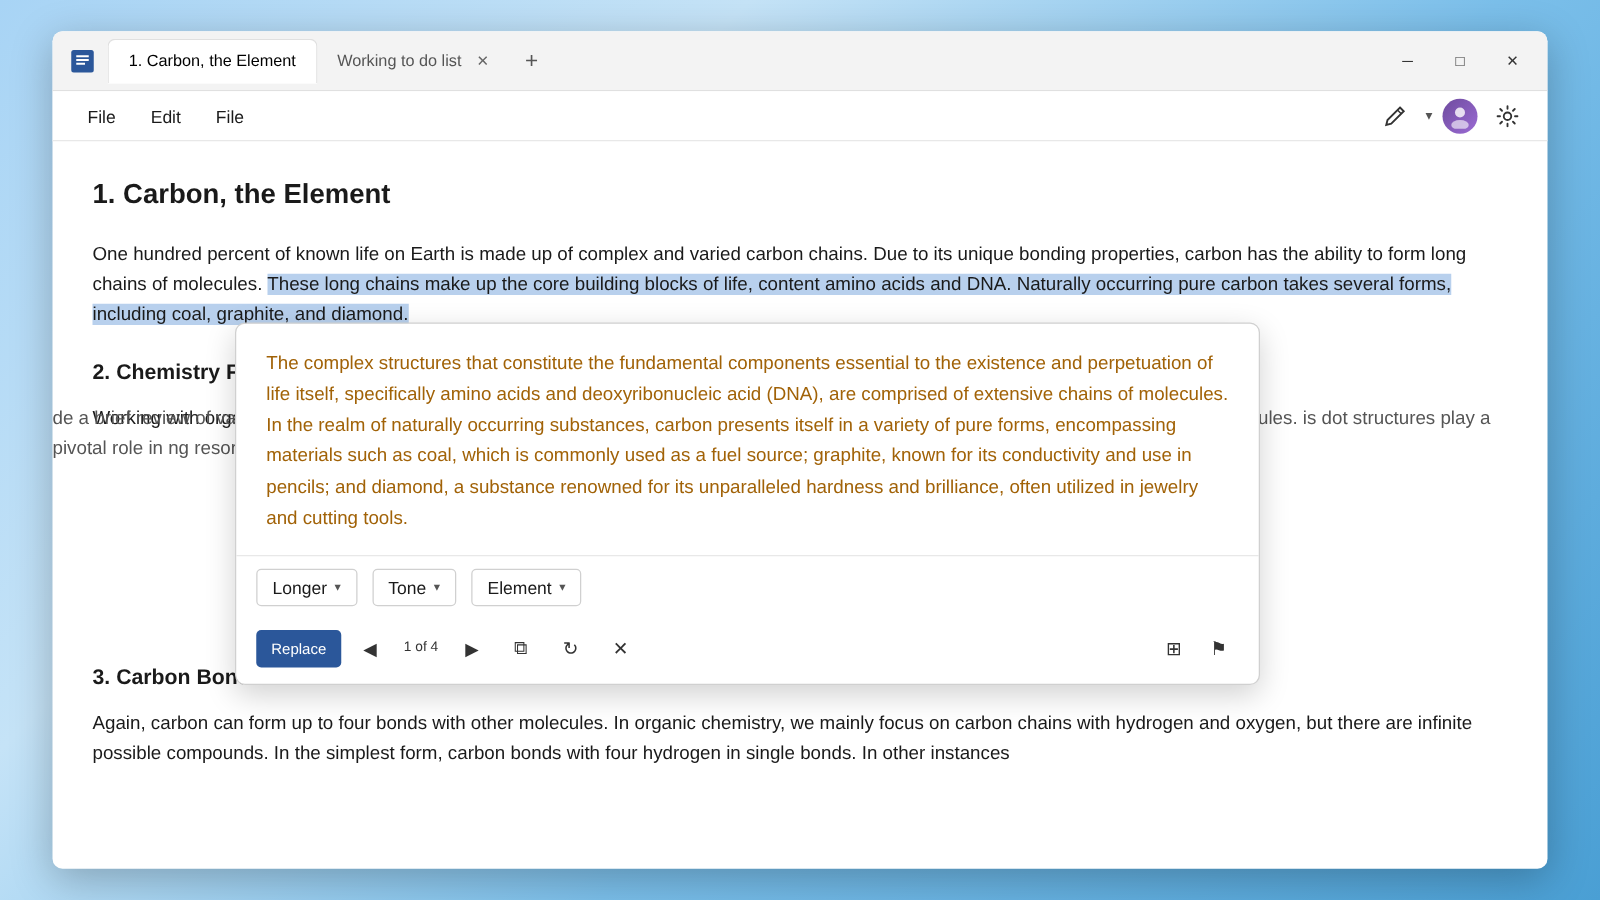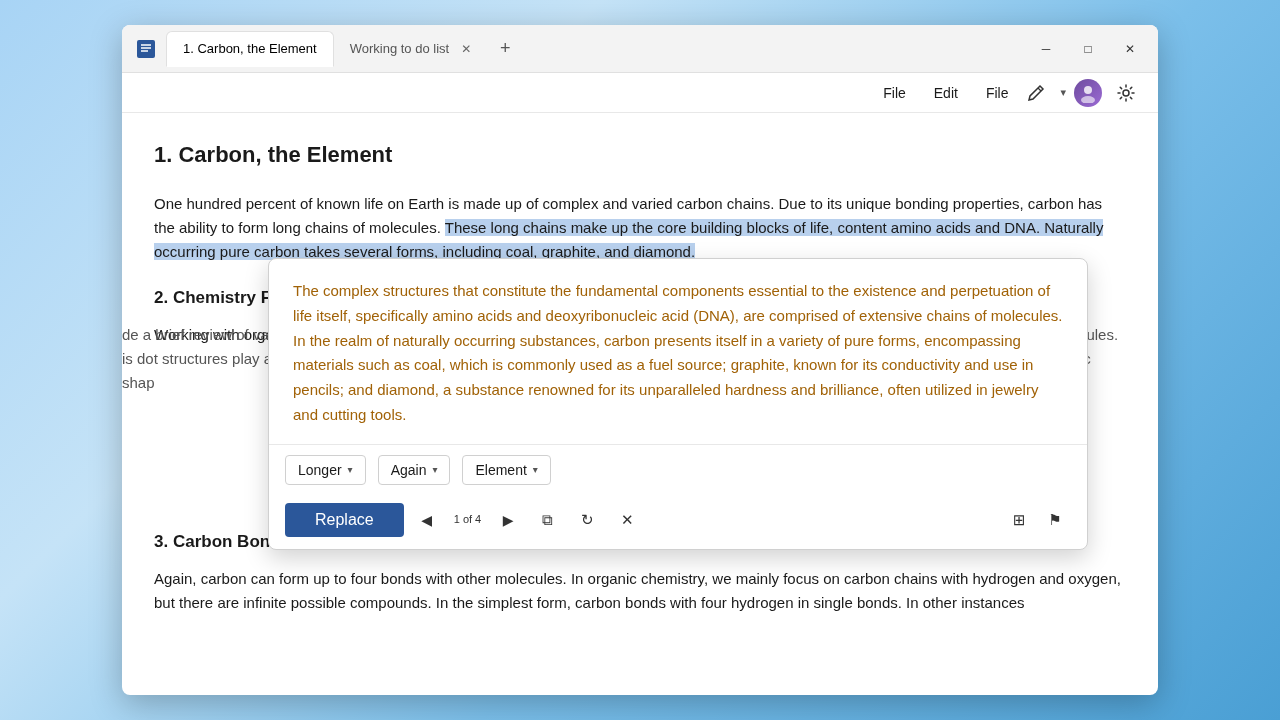--- a/index.html
+++ b/index.html
@@ -7,21 +7,21 @@
       font-family: 'Segoe UI', Arial, sans-serif;
       background: linear-gradient(135deg, #a8d4f5 0%, #c5e3f7 30%, #7bbfea 60%, #4a9fd4 100%);
       width: 1280px;
       height: 720px;
       overflow: hidden;
       display: flex;
       align-items: center;
       justify-content: center;
     }
     .window {
-      width: 1036px;
+      width: 1196px;
       height: 670px;
       background: #fff;
       border-radius: 8px;
       box-shadow: 0 8px 32px rgba(0,0,0,0.25);
       display: flex;
       flex-direction: column;
       overflow: hidden;
       position: relative;
     }
     
@@ -111,21 +111,20 @@
       height: 40px;
       padding: 0 16px;
       border-bottom: 1px solid #e8e8e8;
       background: #fff;
       flex-shrink: 0;
     }
     .menu-items {
       display: flex;
       gap: 4px;
       flex: 1;
-      justify-content: flex-end;
     }
     .menu-item {
       padding: 4px 12px;
       font-size: 14px;
       cursor: pointer;
       border-radius: 4px;
       color: #1a1a1a;
     }
     .menu-right {
       display: flex;
@@ -234,22 +233,22 @@
       display: flex;
       align-items: center;
       padding: 8px 16px 12px;
       gap: 8px;
     }
     .replace-btn {
       background: #2b579a;
       color: #fff;
       border: none;
       border-radius: 4px;
-      padding: 8px 30px;
-      font-size: 16px;
+      padding: 8px 12px;
+      font-size: 12px;
       font-weight: 500;
       cursor: pointer;
     }
     .nav-btn {
       width: 30px;
       height: 30px;
       display: flex;
       align-items: center;
       justify-content: center;
       border: none;
@@ -361,21 +360,21 @@
     <div class="popup-overlay">
       <div class="popup-body">
         <p>The complex structures that constitute the fundamental components essential to the existence and perpetuation of life itself, specifically amino acids and deoxyribonucleic acid (DNA), are comprised of extensive chains of molecules. In the realm of naturally occurring substances, carbon presents itself in a variety of pure forms, encompassing materials such as coal, which is commonly used as a fuel source; graphite, known for its conductivity and use in pencils; and diamond, a substance renowned for its unparalleled hardness and brilliance, often utilized in jewelry and cutting tools.</p>
       </div>
       <div class="popup-footer">
         <button class="dropdown-btn">
           <span>Longer</span>
           <span class="chevron">▾</span>
         </button>
         <button class="dropdown-btn">
-          <span>Again</span>
+          <span>Tone</span>
           <span class="chevron">▾</span>
         </button>
         <button class="dropdown-btn">
           <span>Element</span>
           <span class="chevron">▾</span>
         </button>
       </div>
       <div class="popup-actions">
         <button class="replace-btn">Replace</button>
         <button class="nav-btn">◀</button>

